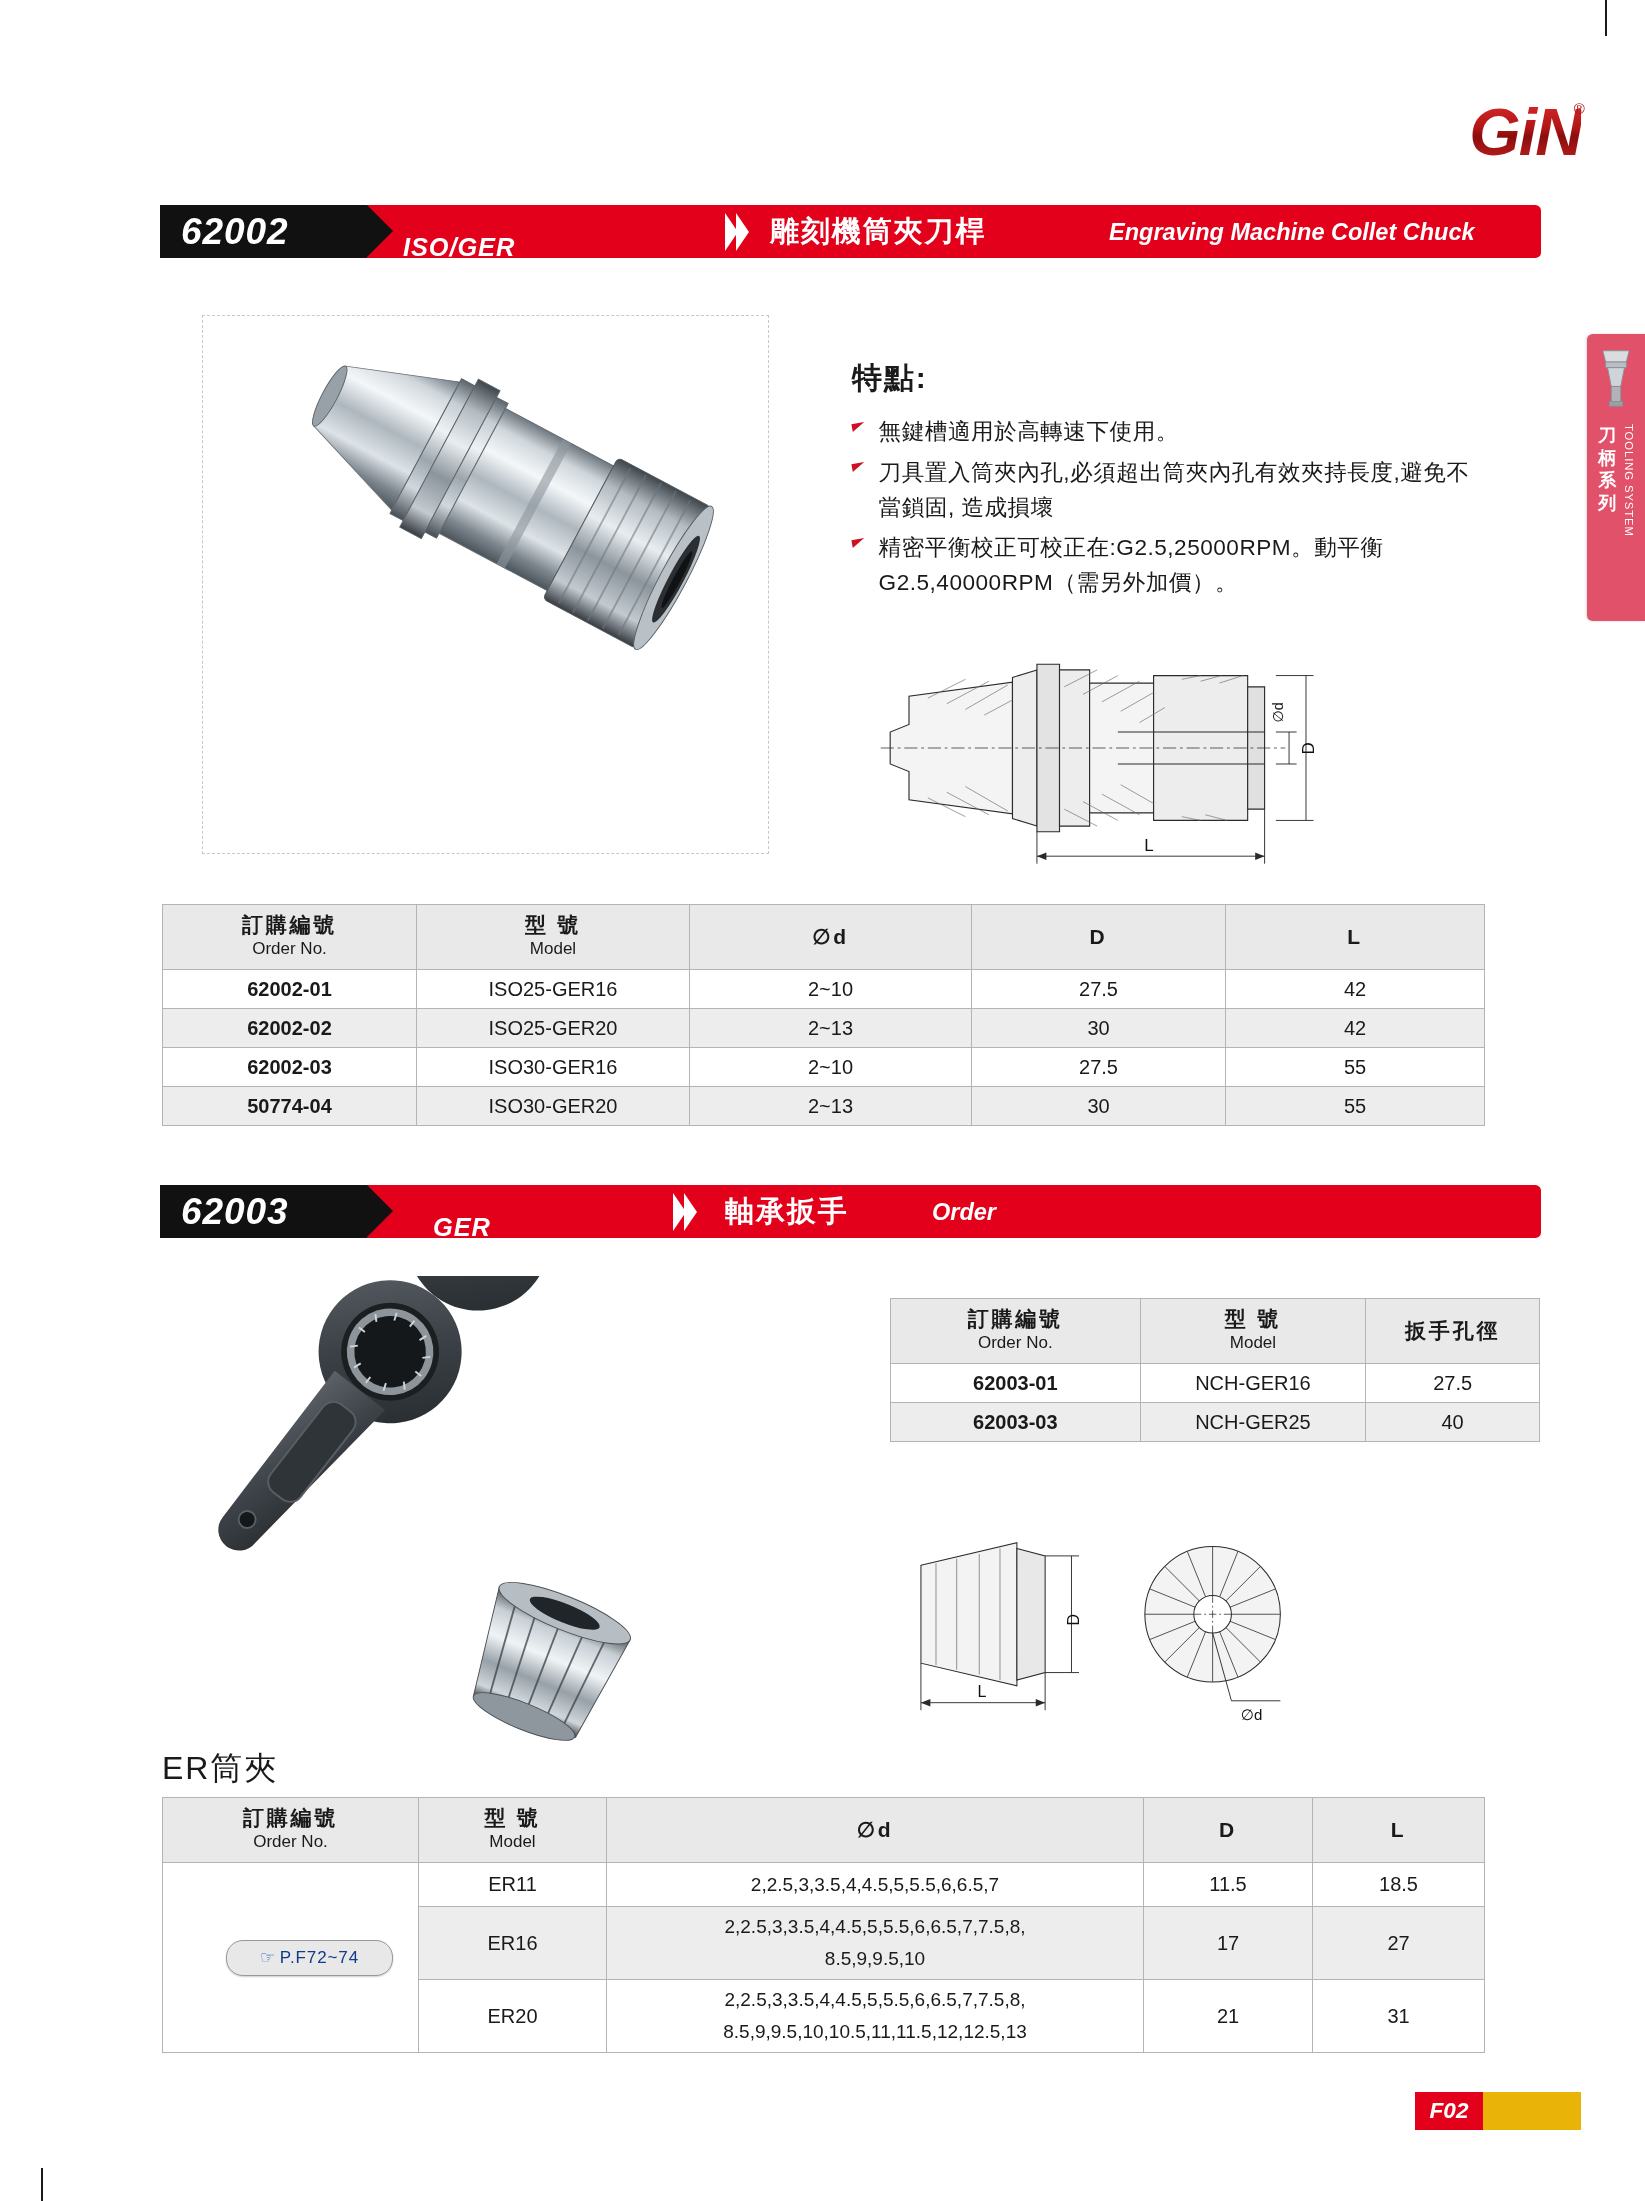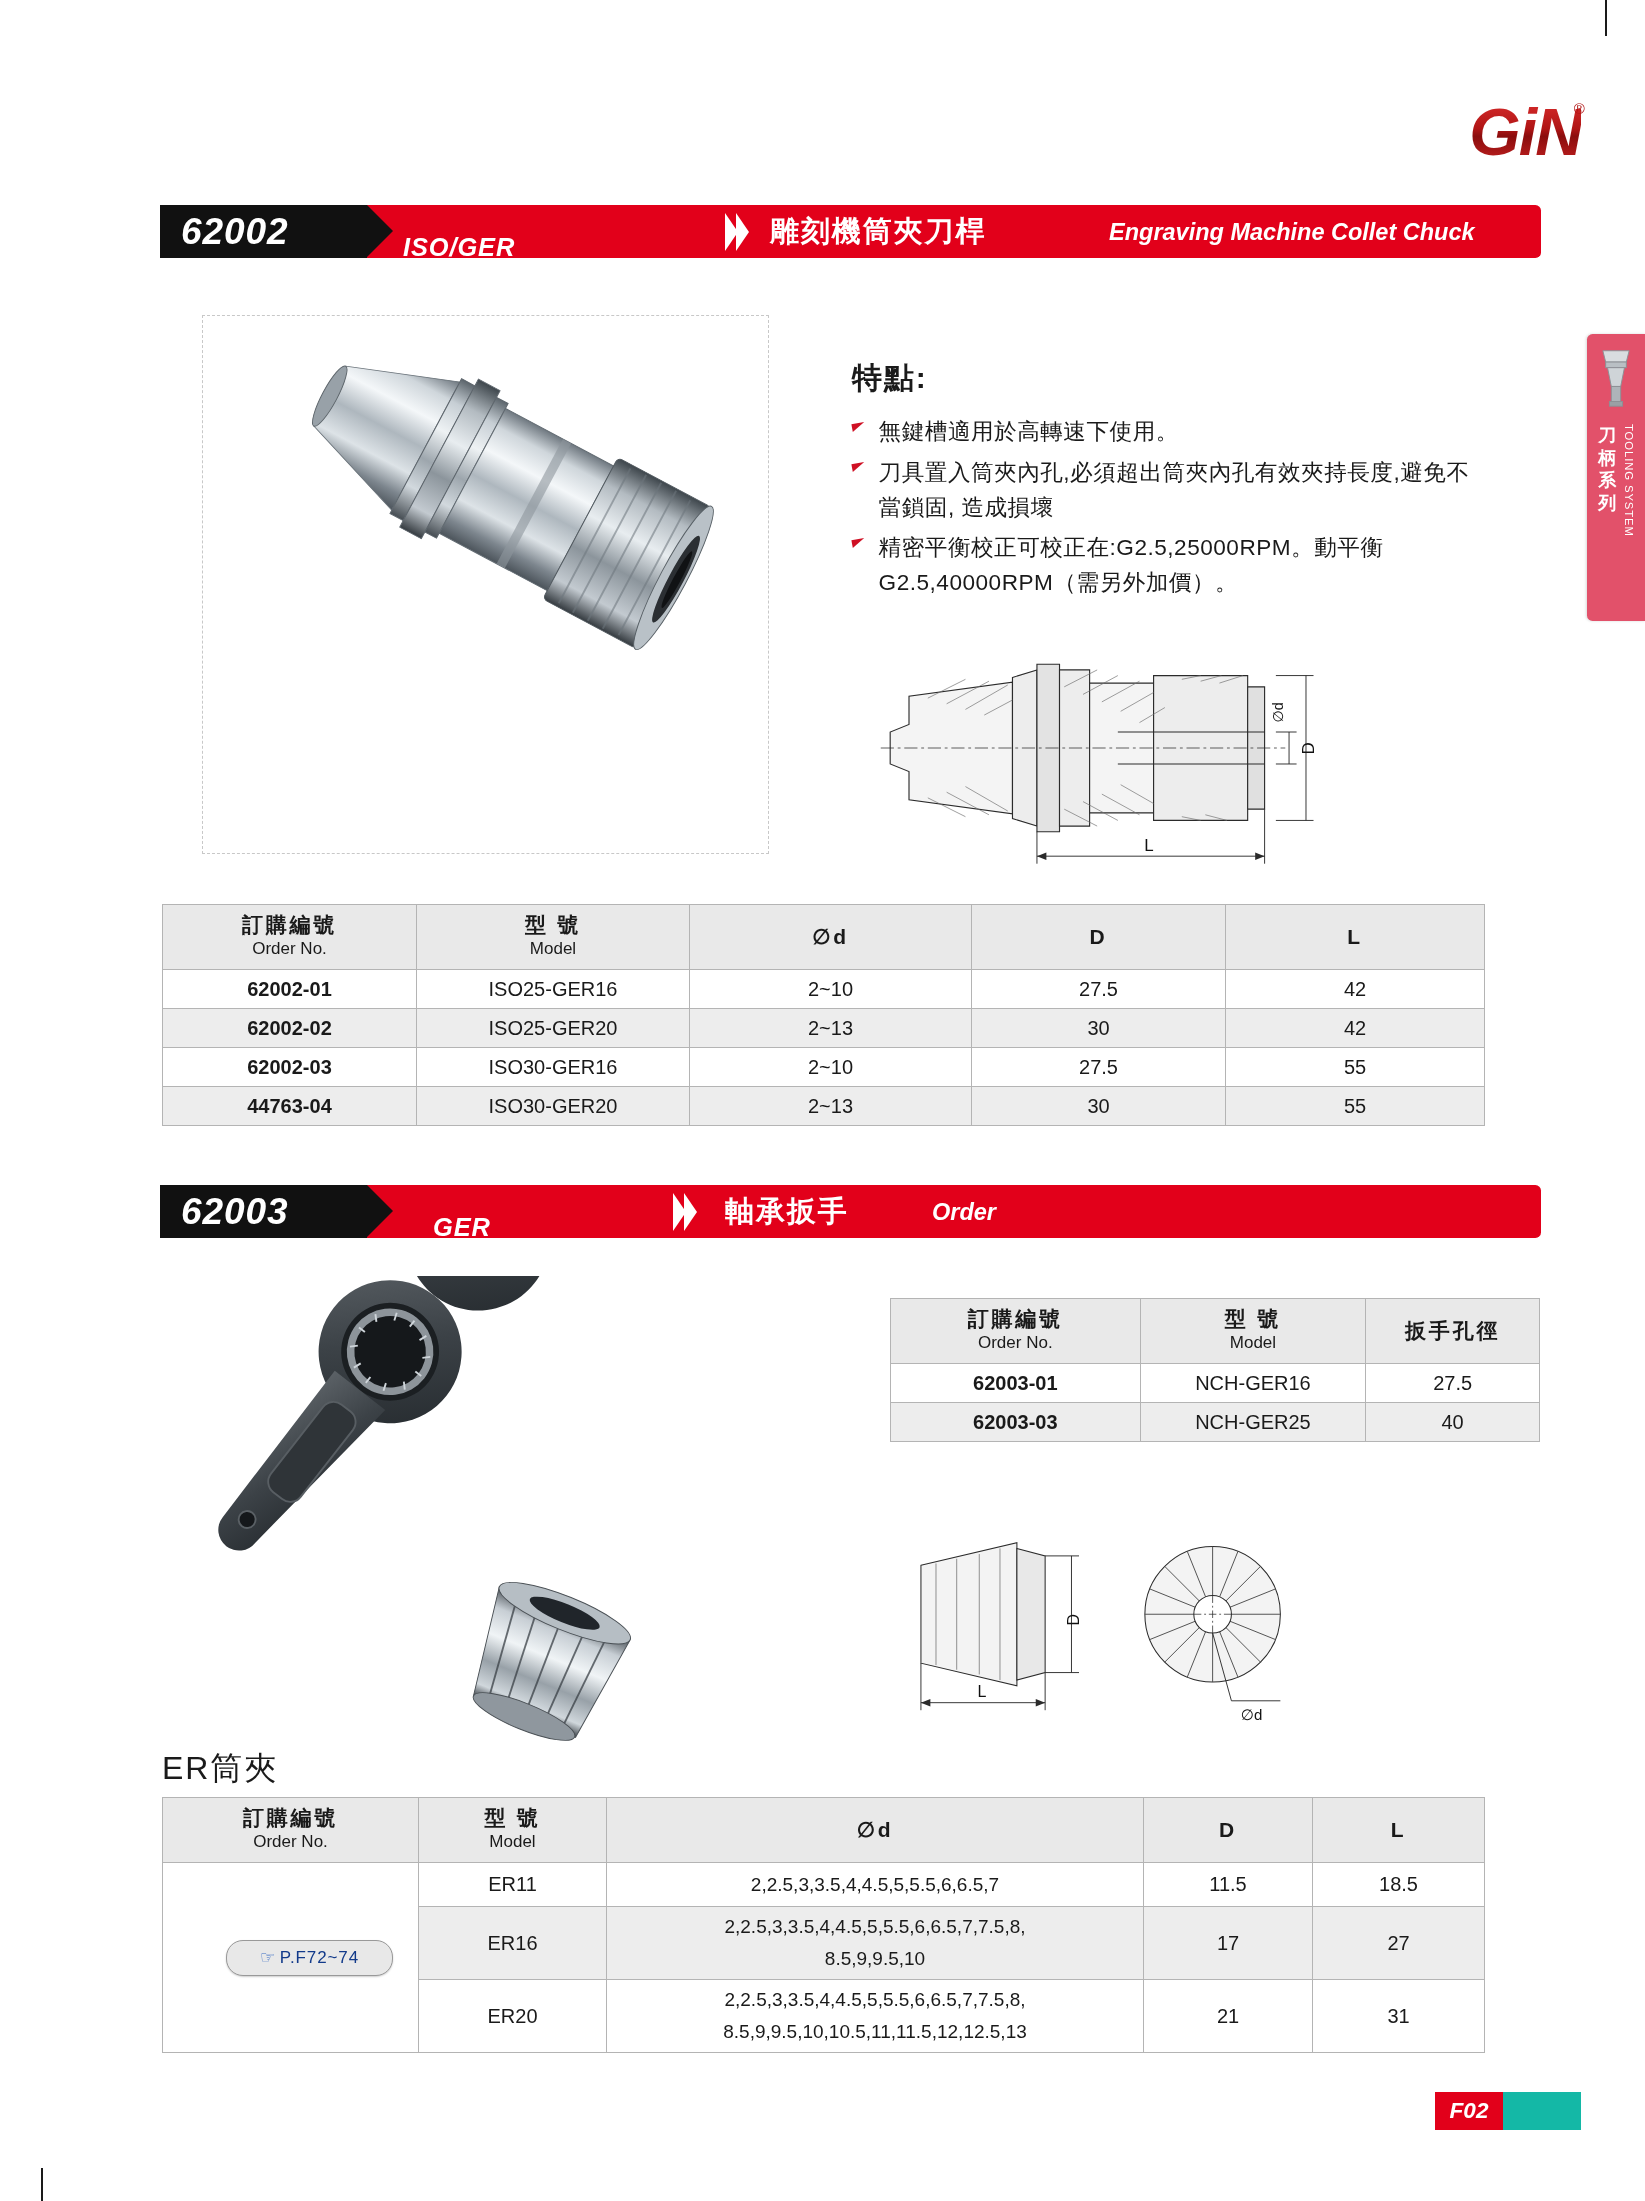--- a/index.html
+++ b/index.html
@@ -266,23 +266,23 @@
     letter-spacing: 0.9px;
     box-shadow: 0 0.9px 1.9px rgba(0,0,0,.2);
   }
   .pf-badge .hand { color: #3d6fc4; margin-right: 3.8px; }
 
   
   .pagenum {
     position: absolute;
     right: 64px;
     bottom: 72px;
-    width: 146px;
+    width: 166px;
     height: 38px;
-    background: #14b8a6;
+    background: #eab308;
   }
   .pagenum .num {
     position: absolute;
     left: 0; top: 0;
     width: 68px; height: 38px;
     background: #e2001a;
     color: #ffffff;
     font-size: 22.6px;
     font-weight: bold;
     font-style: italic;
@@ -513,21 +513,21 @@
       <td>42</td>
     </tr>
     <tr>
       <td class="order">62002-03</td>
       <td>ISO30-GER16</td>
       <td>2~10</td>
       <td>27.5</td>
       <td>55</td>
     </tr>
     <tr>
-      <td class="order">44763-04</td>
+      <td class="order">50774-04</td>
       <td>ISO30-GER20</td>
       <td>2~13</td>
       <td>30</td>
       <td>55</td>
     </tr>
   </tbody>
 </table>
 
 <div class="banner" style="top:1185px;">
   <div class="bar"></div>

